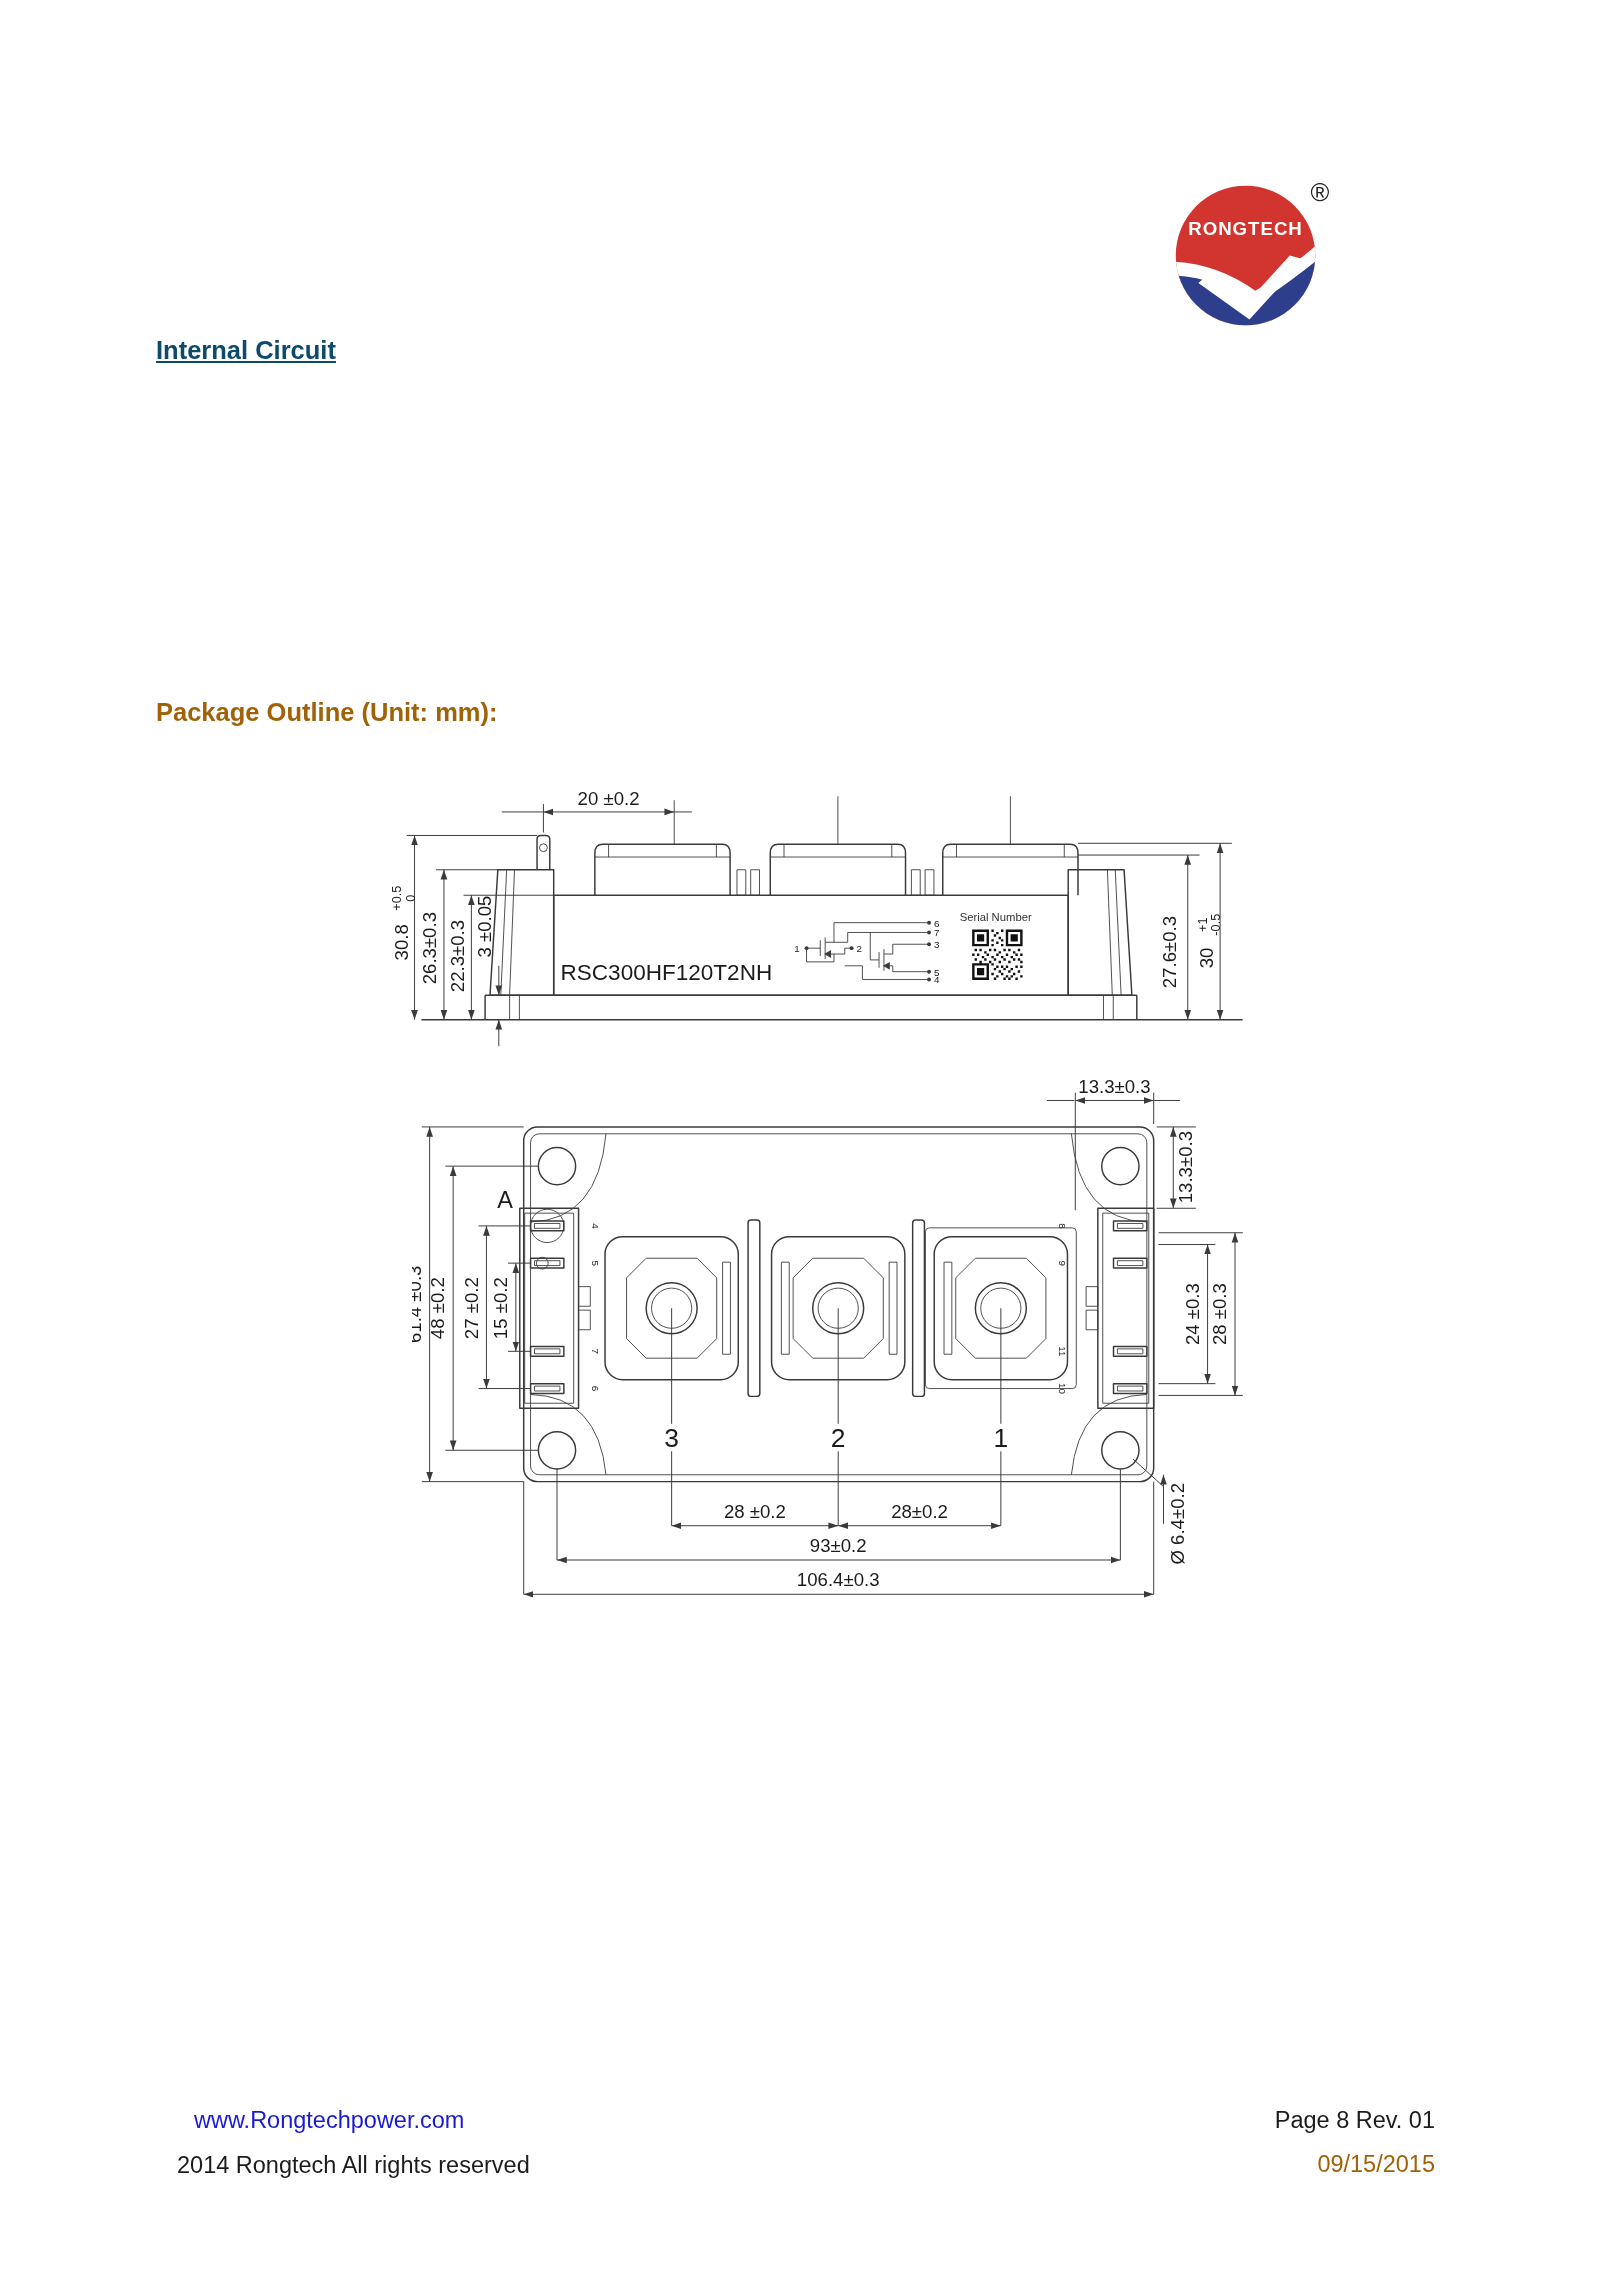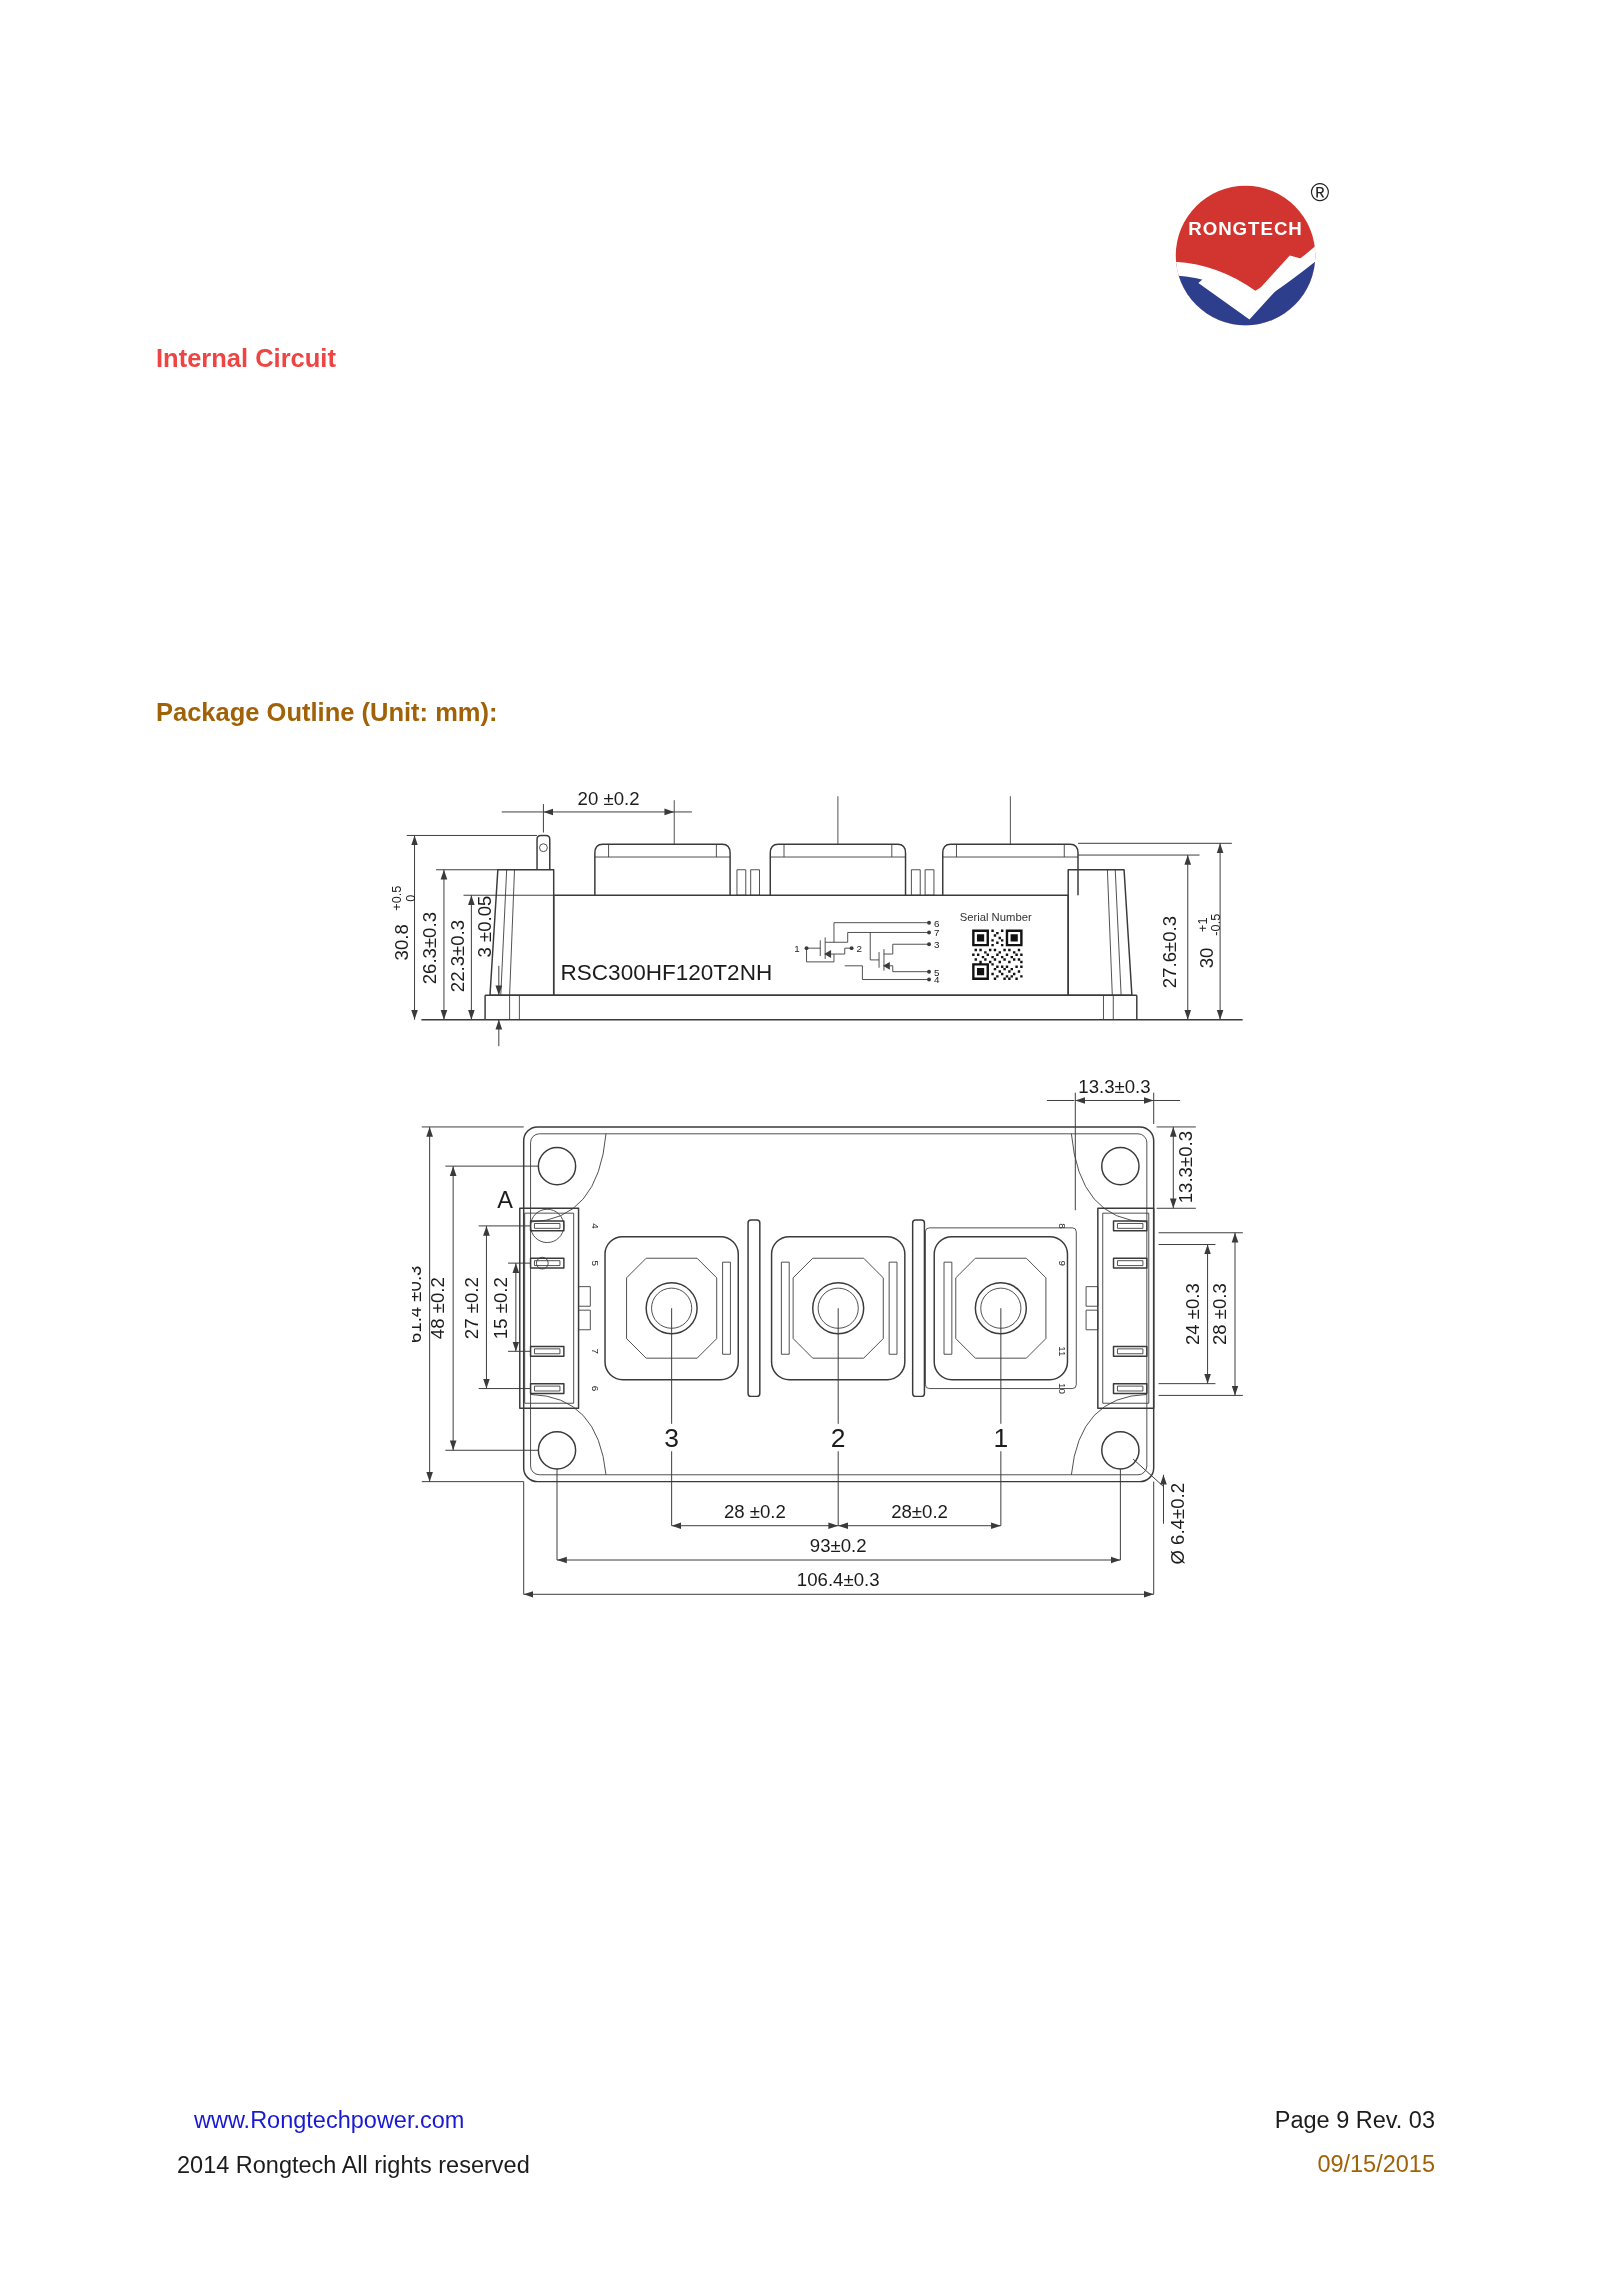--- a/index.html
+++ b/index.html
@@ -1,18 +1,18 @@
 <!DOCTYPE html>
 <html><head>
 <meta charset="utf-8">
 <style>
   html,body{margin:0;padding:0;background:#e8e8e8;}
   .page{position:relative;width:1620px;height:2293px;background:#ffffff;margin:0 auto;
         font-family:"Liberation Sans",sans-serif;overflow:hidden;}
-  .h1{position:absolute;left:156px;top:344px;font-size:25.5px;font-weight:bold;color:#ef4444;}
+  .h1{position:absolute;left:156px;top:336px;font-size:25.5px;font-weight:bold;color:#0c4a6e;text-decoration:underline;}
   .h2{position:absolute;left:156px;top:698px;font-size:25.5px;font-weight:bold;color:#a16207;}
   .logo-svg{position:absolute;left:1161px;top:169px;}
   .sv{position:absolute;left:392px;top:760px;}
   .pv{position:absolute;left:412px;top:1063px;}
   .footer-web{position:absolute;left:156px;top:2107px;font-size:23.5px;color:#1a1ad6;margin-left:38px;}
   .footer-copy{position:absolute;left:177px;top:2152px;font-size:23.5px;color:#1c1c1c;}
   .footer-page{position:absolute;left:1041px;top:2107px;width:394px;text-align:right;font-size:23.5px;color:#1c1c1c;}
   .footer-date{position:absolute;left:1041px;top:2151px;width:394px;text-align:right;font-size:23.5px;color:#a16207;}
   
   .s1{stroke:#3a3a3a;stroke-width:1.5;fill:none;stroke-linejoin:round;}
@@ -351,17 +351,17 @@
       <text class="d" x="435" y="534" text-anchor="middle">106.4±0.3</text>
 
       <line class="de" x1="767" y1="470" x2="767" y2="420"></line>
       <line class="dm" x1="736" y1="404" x2="767" y2="432"></line>
       <text class="d" transform="rotate(-90 788 470)" x="788" y="470" text-anchor="middle">Ø 6.4±0.2</text>
     </g>
   </svg>
 
   <div class="footer-web">www.Rongtechpower.com</div>
   <div class="footer-copy">2014 Rongtech All rights reserved</div>
-  <div class="footer-page">Page 9  Rev. 03</div>
+  <div class="footer-page">Page 8  Rev. 01</div>
   <div class="footer-date">09/15/2015</div>
 
 </div>
 
 
 </body></html>

